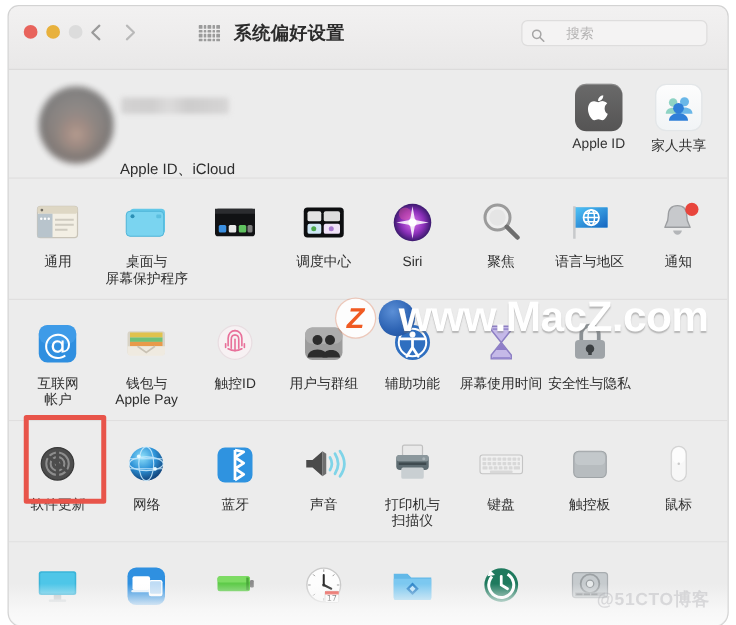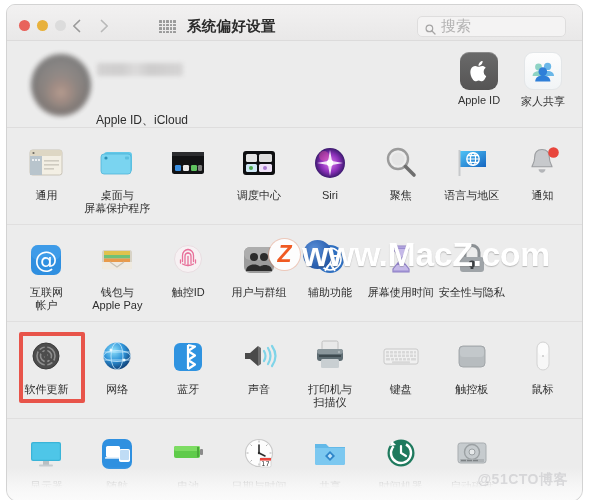--- a/index.html
+++ b/index.html
@@ -15,21 +15,21 @@
     width: 577px; height: 498px;
     background: #ececec;
     border-radius: 9px 9px 12px 12px;
     border: 1px solid #d3d3d3;
     overflow: hidden;
   }
 
   
   #titlebar {
     position: relative;
-    height: 36px;
+    height: 51px;
     background: linear-gradient(#f2f1f1, #e9e8e8);
     border-bottom: 1px solid #dcdbdb;
   }
   .lights { position: absolute; left: 12px; top: 15px; display: flex; gap: 7px; }
   .light { width: 11px; height: 11px; border-radius: 50%; }
   .light.red    { background: #e8635c; }
   .light.yellow { background: #e8b13c; }
   .light.gray   { background: #dcdcdc; }
 
   .navarrows { position: absolute; left: 62px; top: 11px; display: flex; gap: 11px; }
@@ -55,21 +55,21 @@
   #search {
     position: absolute; right: 16px; top: 11px;
     width: 149px; height: 21px;
     background: #f4f3f3;
     border: 1px solid #dedddd;
     border-radius: 5px;
     display: flex; align-items: center;
     padding-left: 7px;
   }
   #search .mag { width: 11px; height: 11px; flex: 0 0 auto; }
-  #search .ph { font-size: 15px; color: #b4b3b3; margin-left: 5px; }
+  #search .ph { font-size: 11px; color: #b4b3b3; margin-left: 17px; }
 
   
   #account {
     position: relative;
     height: 87px;
     background: #ececec;
     border-bottom: 1px solid #dedddd;
   }
   #avatar {
     position: absolute; left: 24px; top: 13px;
@@ -161,21 +161,21 @@
   #wm-main .ztag {
     width: 31px; height: 31px; border-radius: 50%;
     background: #fdfdfd;
     color: #f05a22;
     font-size: 23px; font-weight: bold;
     display: flex; align-items: center; justify-content: center;
     font-style: italic;
     box-shadow: 0 0 0 1px rgba(240,90,34,.25);
   }
   #wm-main .wtext {
-    margin-left: 2px;
+    margin-left: 19px;
     font-size: 34px; font-weight: bold;
     color: #ffffff;
     text-shadow: 0 1px 1px rgba(120,120,120,.45);
     letter-spacing: -.5px;
     line-height: 34px;
   }
   #wm-wglobe {
     position: absolute;
     left: 296px; top: 235px;
     width: 29px; height: 29px; border-radius: 50%;

